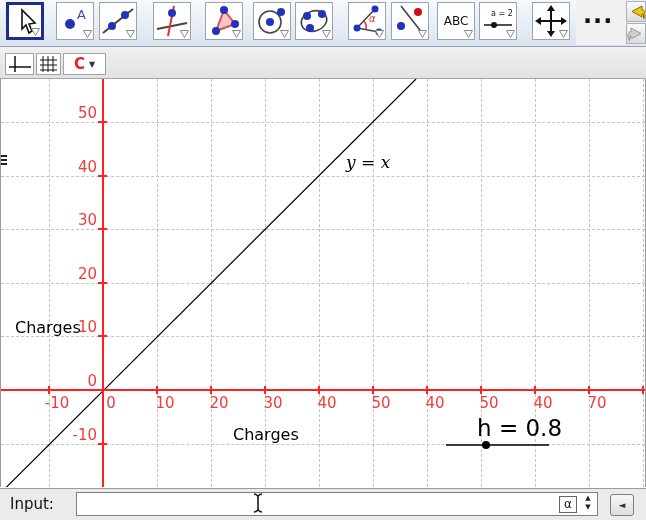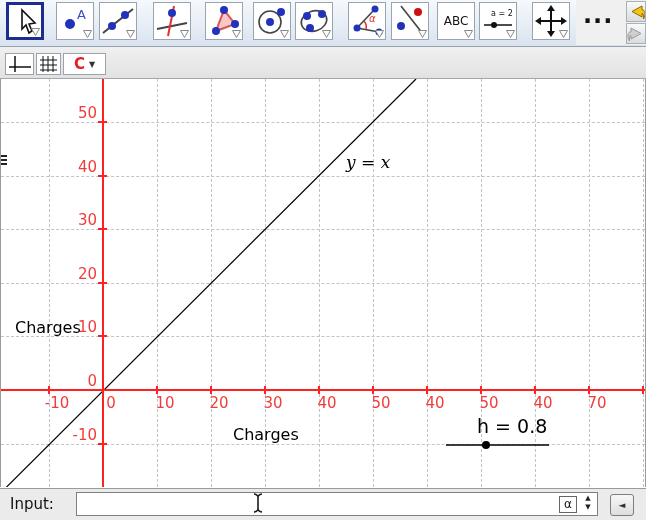--- a/index.html
+++ b/index.html
@@ -42,21 +42,21 @@
   #xaxis{position:absolute;left:0;right:0;top:310px;height:2px;background:#ff2121;}
   #yaxis{position:absolute;top:0;bottom:0;left:101px;width:2px;background:#ff2121;}
   .tickx{position:absolute;top:307px;width:2px;height:8px;background:#ff2121;margin-left:-1px;}
   .ticky{position:absolute;left:97px;height:2px;width:9px;background:#ff2121;margin-top:-1px;}
   .xlab{position:absolute;top:315px;width:44px;margin-left:-22px;text-align:center;
         color:#f23b3b;font-size:15px;}
   .ylab{position:absolute;width:60px;text-align:right;color:#f23b3b;font-size:15px;}
   .axis-caption{position:absolute;color:#000;font-size:16px;}
   #line-label{position:absolute;left:345px;top:73px;color:#000;
               font-family:"DejaVu Serif","Liberation Serif",serif;font-style:italic;font-size:17px;}
-  #slider-label{position:absolute;left:476px;top:336px;color:#000;font-size:19px;}
+  #slider-label{position:absolute;left:476px;top:336px;color:#000;font-size:23px;}
   #splitter{position:absolute;left:0px;top:76px;width:6px;}
   #splitter div{height:2px;background:#222;margin-bottom:2px;}
 
   
   #inputbar{position:absolute;left:0;top:488px;width:646px;height:32px;background:#ebebeb;
             border-top:1px solid #9a9a9a;box-sizing:border-box;}
   #input-label{position:absolute;left:10px;top:6px;font-size:15px;color:#111;}
   #input-field{position:absolute;left:76px;top:3px;width:522px;height:24px;box-sizing:border-box;
                background:#fff;border:1px solid #7f7f7f;font-size:14px;padding:2px 34px 2px 4px;
                font-family:"DejaVu Sans","Liberation Sans",sans-serif;}

